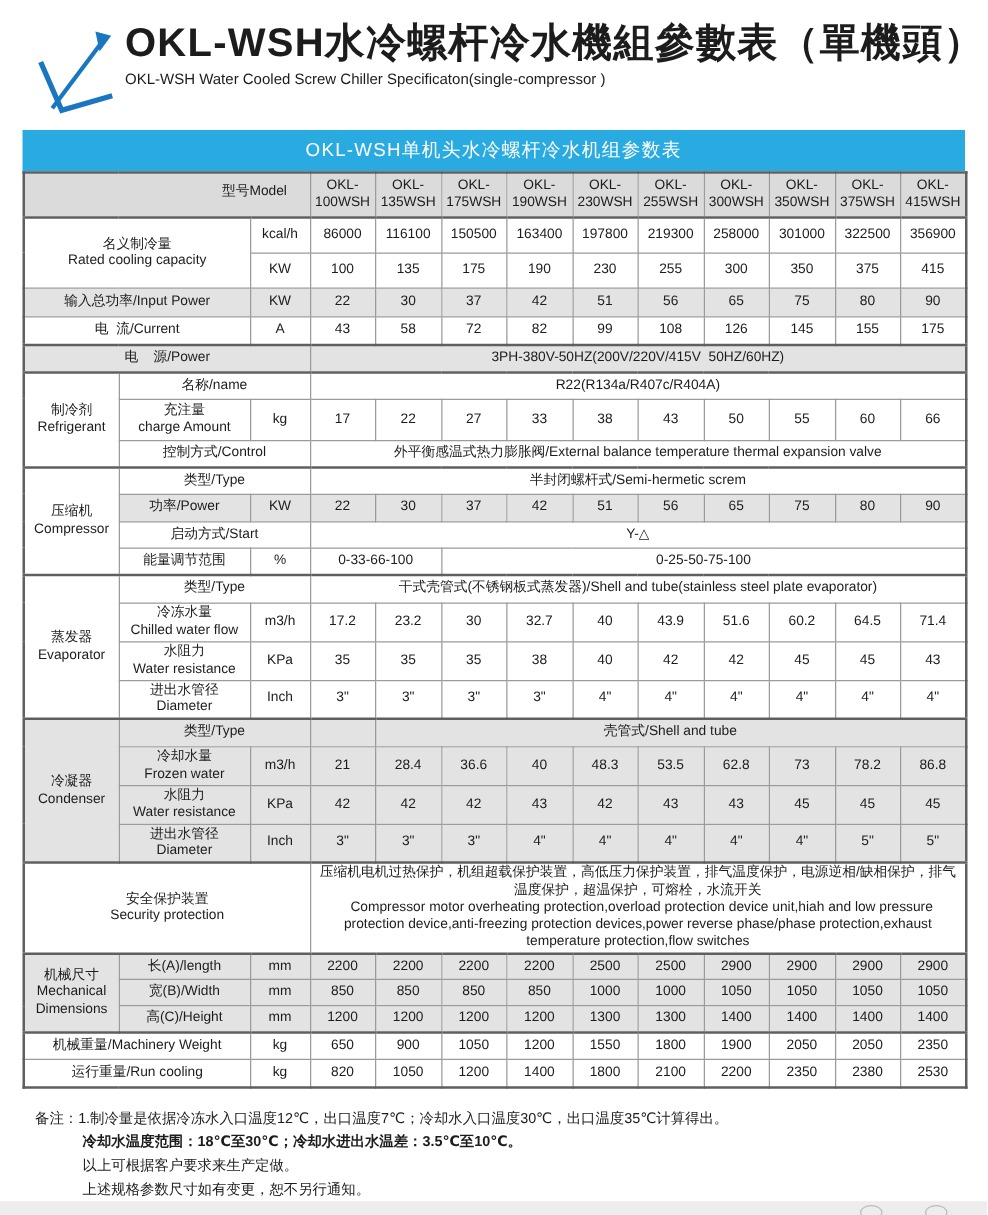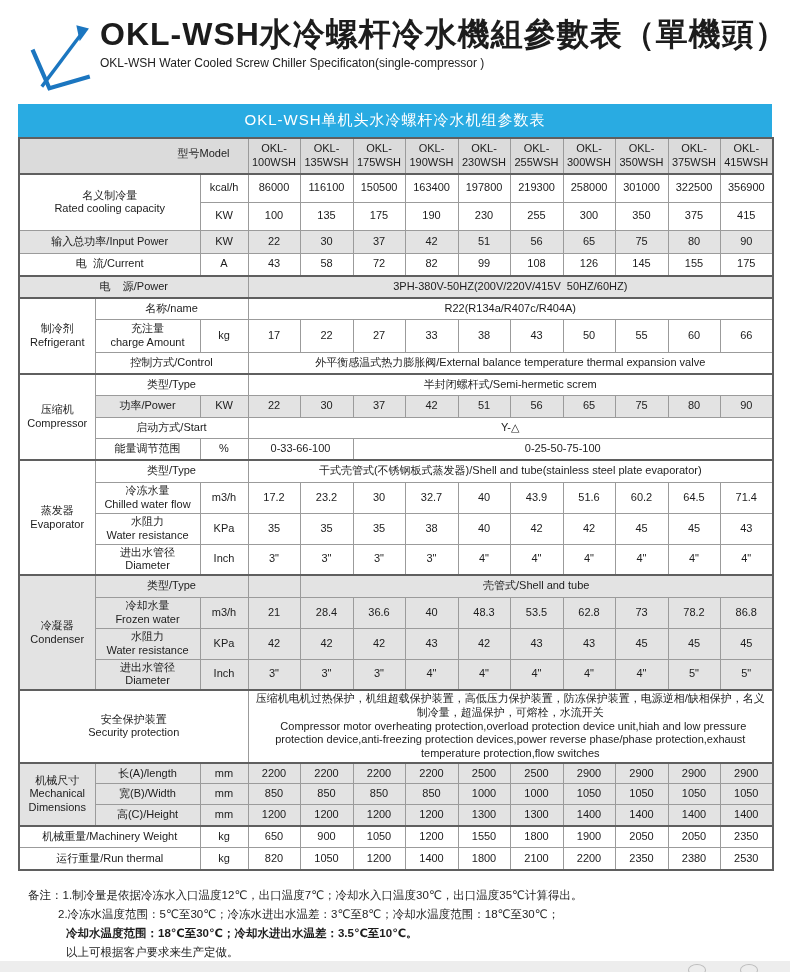--- a/index.html
+++ b/index.html
@@ -354,21 +354,21 @@
         <td>4"</td>
         <td>5"</td>
         <td>5"</td>
       </tr>
       <tr class="sec" style="height: 70px;">
         <td colspan="3">
           <div>安全保护装置</div>
           <div>Security protection</div>
         </td>
         <td colspan="10" class="secu">
-          <div>压缩机电机过热保护，机组超载保护装置，高低压力保护装置，防冻保护装置，电源逆相/缺相保护，名义制冷量，超温保护，可熔栓，水流开关</div>
+          <div>压缩机电机过热保护，机组超载保护装置，高低压力保护装置，排气温度保护，电源逆相/缺相保护，排气温度保护，超温保护，可熔栓，水流开关</div>
           <div>&nbsp;&nbsp;Compressor motor overheating protection,overload protection device unit,hiah and low pressure protection device,anti-freezing protection devices,power reverse phase/phase protection,exhaust temperature protection,flow switches</div>
         </td>
       </tr>
       <tr class="shade sec" style="height: 21px;">
         <td rowspan="3">
           <div>机械尺寸</div>
           <div>Mechanical</div>
           <div>Dimensions</div>
         </td>
         <td>长(A)/length</td>
@@ -420,39 +420,38 @@
         <td>1050</td>
         <td>1200</td>
         <td>1550</td>
         <td>1800</td>
         <td>1900</td>
         <td>2050</td>
         <td>2050</td>
         <td>2350</td>
       </tr>
       <tr style="height: 22px;">
-        <td colspan="2">运行重量/Run thermal</td>
+        <td colspan="2">运行重量/Run cooling</td>
         <td>kg</td>
         <td>820</td>
         <td>1050</td>
         <td>1200</td>
         <td>1400</td>
         <td>1800</td>
         <td>2100</td>
         <td>2200</td>
         <td>2350</td>
         <td>2380</td>
         <td>2530</td>
       </tr>
     </tbody>
 </table>
 
 <div class="notes" id="notes">
     <div class="note-line" style="padding-left: 0px;">备注：1.制冷量是依据冷冻水入口温度12℃，出口温度7℃；冷却水入口温度30℃，出口温度35℃计算得出。</div>
-    <div class="note-line" style="padding-left: 30px;">2.冷冻水温度范围：5℃至30℃；冷冻水进出水温差：3℃至8℃；冷却水温度范围：18℃至30℃；</div>
     <div class="note-line" style="padding-left: 38px; font-weight: bold;">冷却水温度范围：18℃至30℃；冷却水进出水温差：3.5℃至10℃。</div>
     <div class="note-line" style="padding-left: 38px;">以上可根据客户要求来生产定做。</div>
     <div class="note-line" style="padding-left: 38px;">上述规格参数尺寸如有变更，恕不另行通知。</div>
   </div>
 
 <div class="bottom-strip">
   <div class="arc" style="left:688px;"></div>
   <div class="arc" style="left:740px;"></div>
 </div>
 

